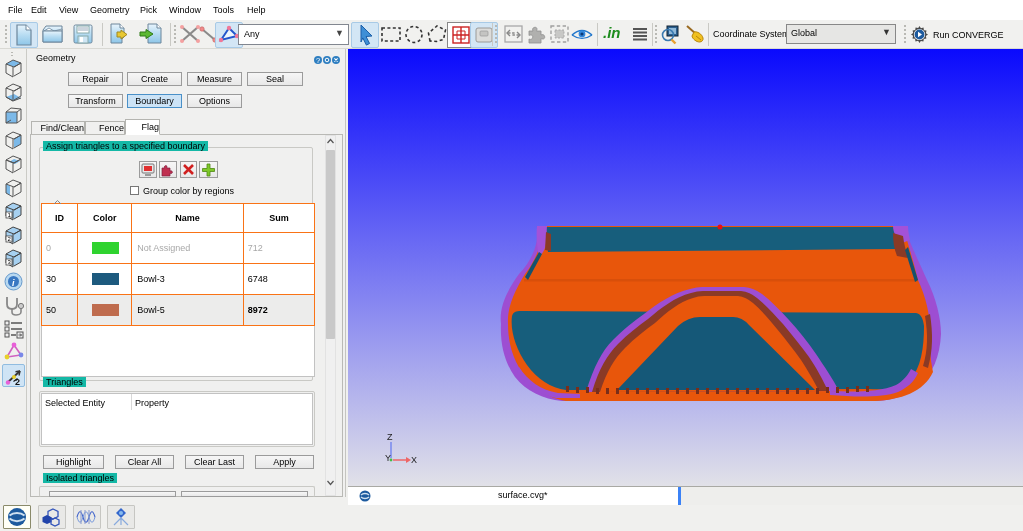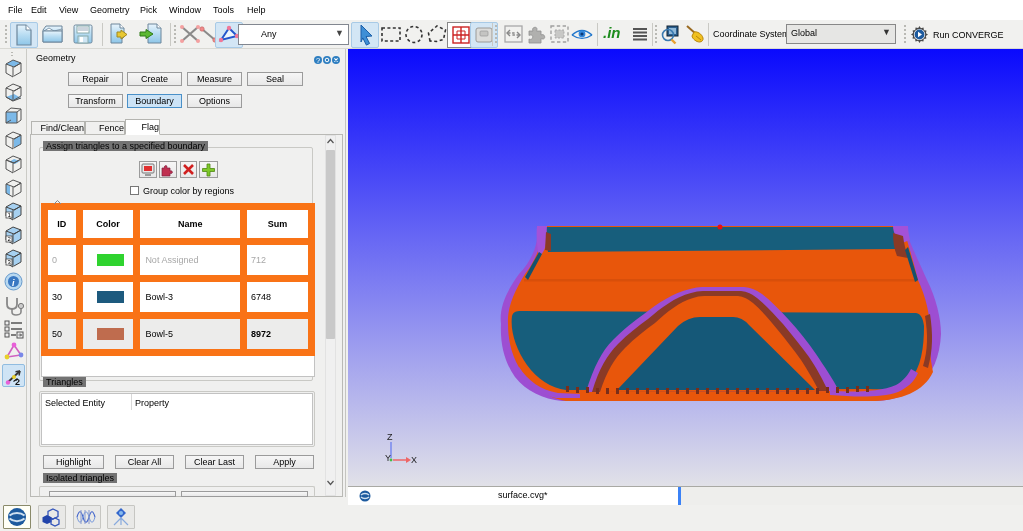--- a/index.html
+++ b/index.html
@@ -31,23 +31,23 @@
 #vtab { position:absolute; left:0px; top:0px; width:333px; height:19px; background:#ffffff;
   border-right:3px solid #3b82f6; font-size:9px; }
 #bottombar { position:absolute; left:0; top:505px; width:1023px; height:26px; background:#f0f0ee; }
 .bbtn { position:absolute; top:0px; width:28px; height:24px; background:#e9e9e7;
   border:1px solid #c6c6c2; border-radius:1px; }
 .bbtn.sel { background:#fffff6; border:1px solid #8a8a6a; }
 .tab { position:absolute; top:72px; height:13px; background:#f0f0ef; border:1px solid #b4b4b0;
   border-bottom:none; font-size:9px; text-align:right; }
 .tab.active { top:70px; height:16px; background:#fff; z-index:3; }
 .gbox { position:absolute; border:1px solid #c9c9c5; border-radius:2px; }
-.glabel { position:absolute; background:#737373; padding:0 3px; font-size:9px; }
+.glabel { position:absolute; background:#14b8a6; padding:0 3px; font-size:9px; }
 table.flag { border-collapse:collapse; font-size:9px; background:#fff; }
-table.flag td, table.flag th { border:7px solid #f97316; padding:9px; }
+table.flag td, table.flag th { border:1px solid #f97316; padding:9px; }
 </style>
 </head>
 <body>
 <div id="menubar">
   <span style="left:8px">File</span>
     <span style="left:31px">Edit</span>
   <span style="left:59px">View</span>
     <span style="left:90px">Geometry</span>
   <span style="left:140px">Pick</span>
     <span style="left:169px">Window</span>
@@ -120,21 +120,21 @@
   </div>
   <div class="tbtn sel" style="left:215px">
     <svg width="26" height="24" viewBox="0 0 26 24">
         <path d="M5 17L13 5l8 8z" fill="#eef6fc" stroke="#2255cc" stroke-width="2"></path>
         <circle cx="5" cy="17" r="2.2" fill="#f07898"></circle>
         <circle cx="13" cy="5" r="2.2" fill="#f07898"></circle>
         <circle cx="21" cy="13" r="2.2" fill="#f07898"></circle>
       </svg>
   </div>
   <div class="abs" style="left:238px; top:4px; width:111px; height:21px; background:#fff; border:1px solid #828790; font-size:9px;">
-    <span style="position:absolute; left:22px; top:4px;">Any</span>
+    <span style="position:absolute; left:5px; top:4px;">Any</span>
     <span style="position:absolute; right:4px; top:3px; font-size:9px; color:#444;">▼</span>
   </div>
   <div class="tbtn sel" style="left:351px">
     <svg width="26" height="24" viewBox="0 0 26 24">
         <path d="M9 2l11 11-6 .5 3.6 7-3.2 1.6-3.6-7.2L9 19z" fill="#3f8fd6" stroke="#1c5fa8" stroke-width="1"></path>
       </svg>
   </div>
   <div class="tbtn" style="left:378px">
     <svg width="26" height="24" viewBox="0 0 26 24">
         <rect x="4" y="6" width="18" height="13" fill="none" stroke="#333" stroke-width="1.6" stroke-dasharray="3 2.4"></rect>

